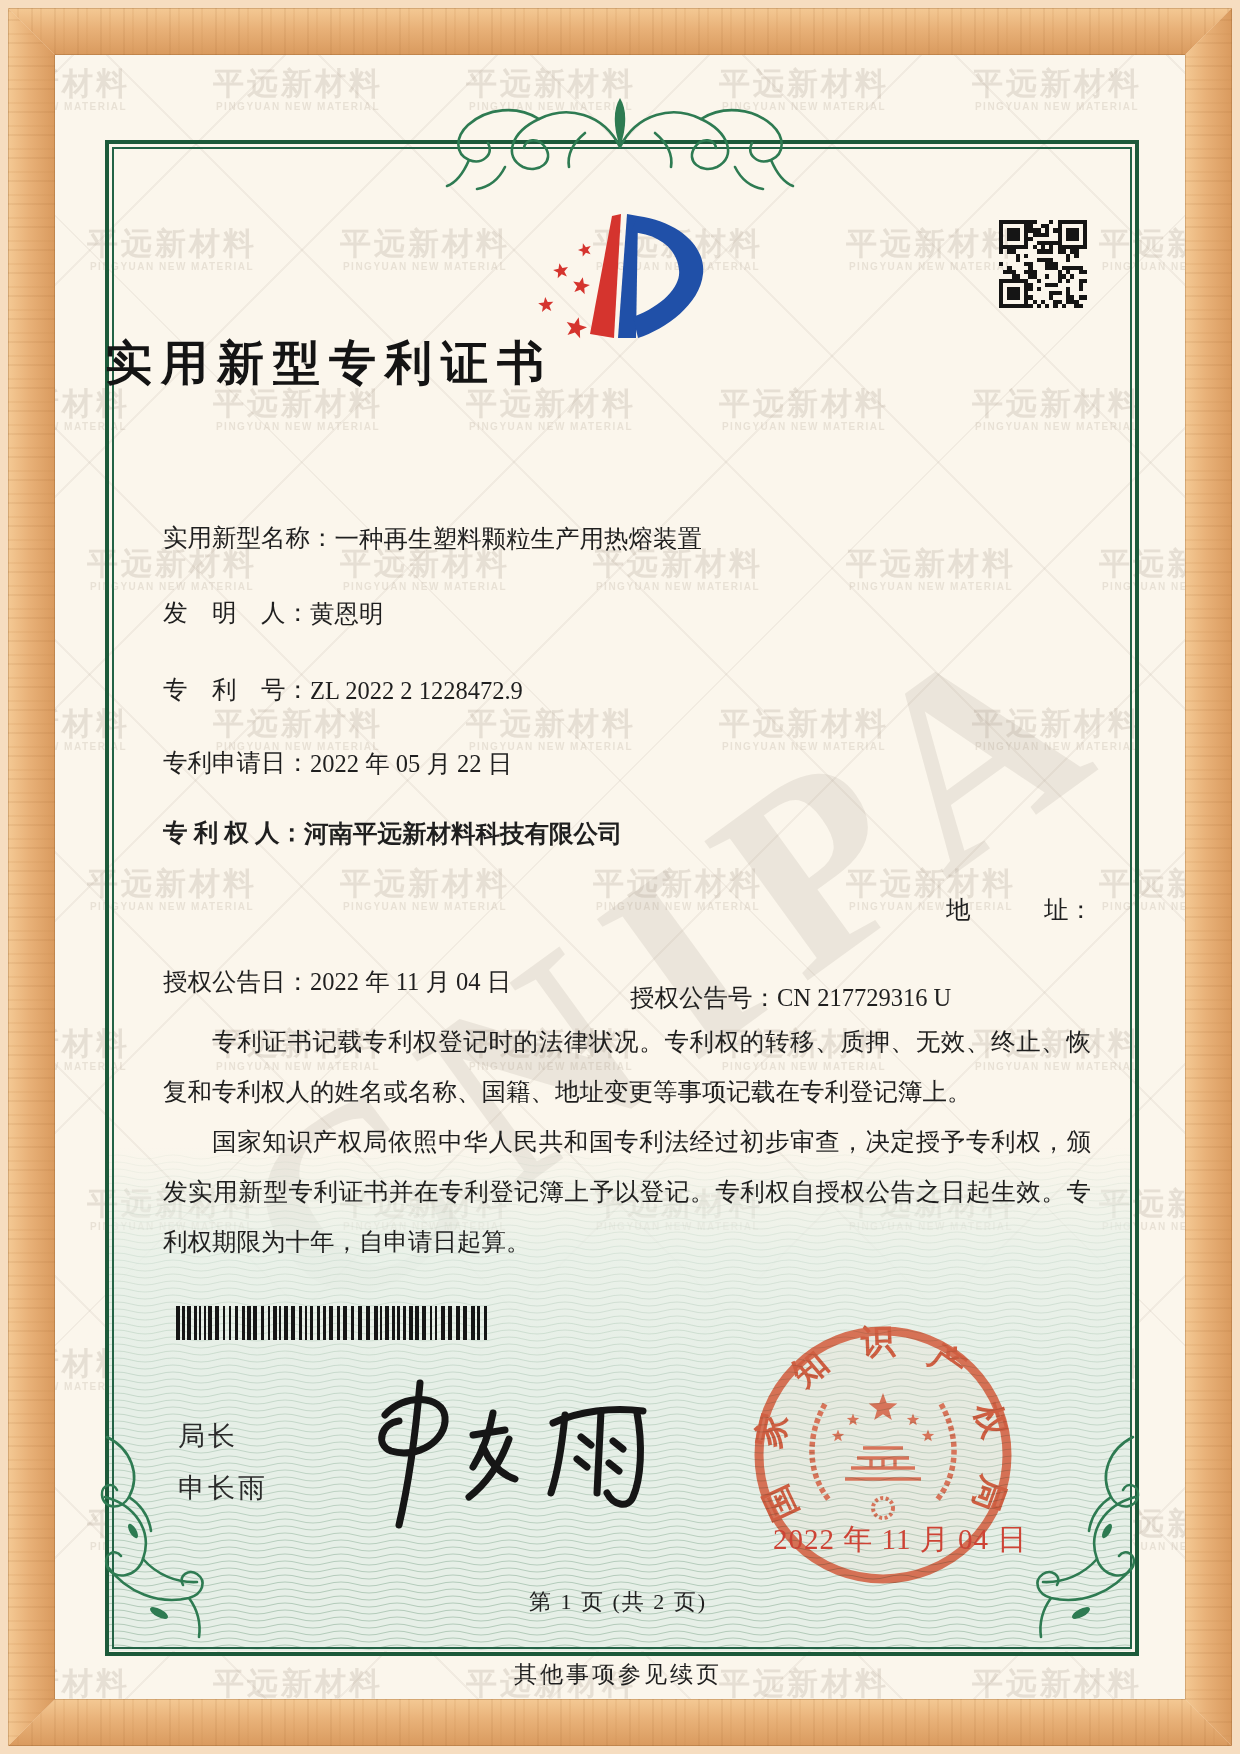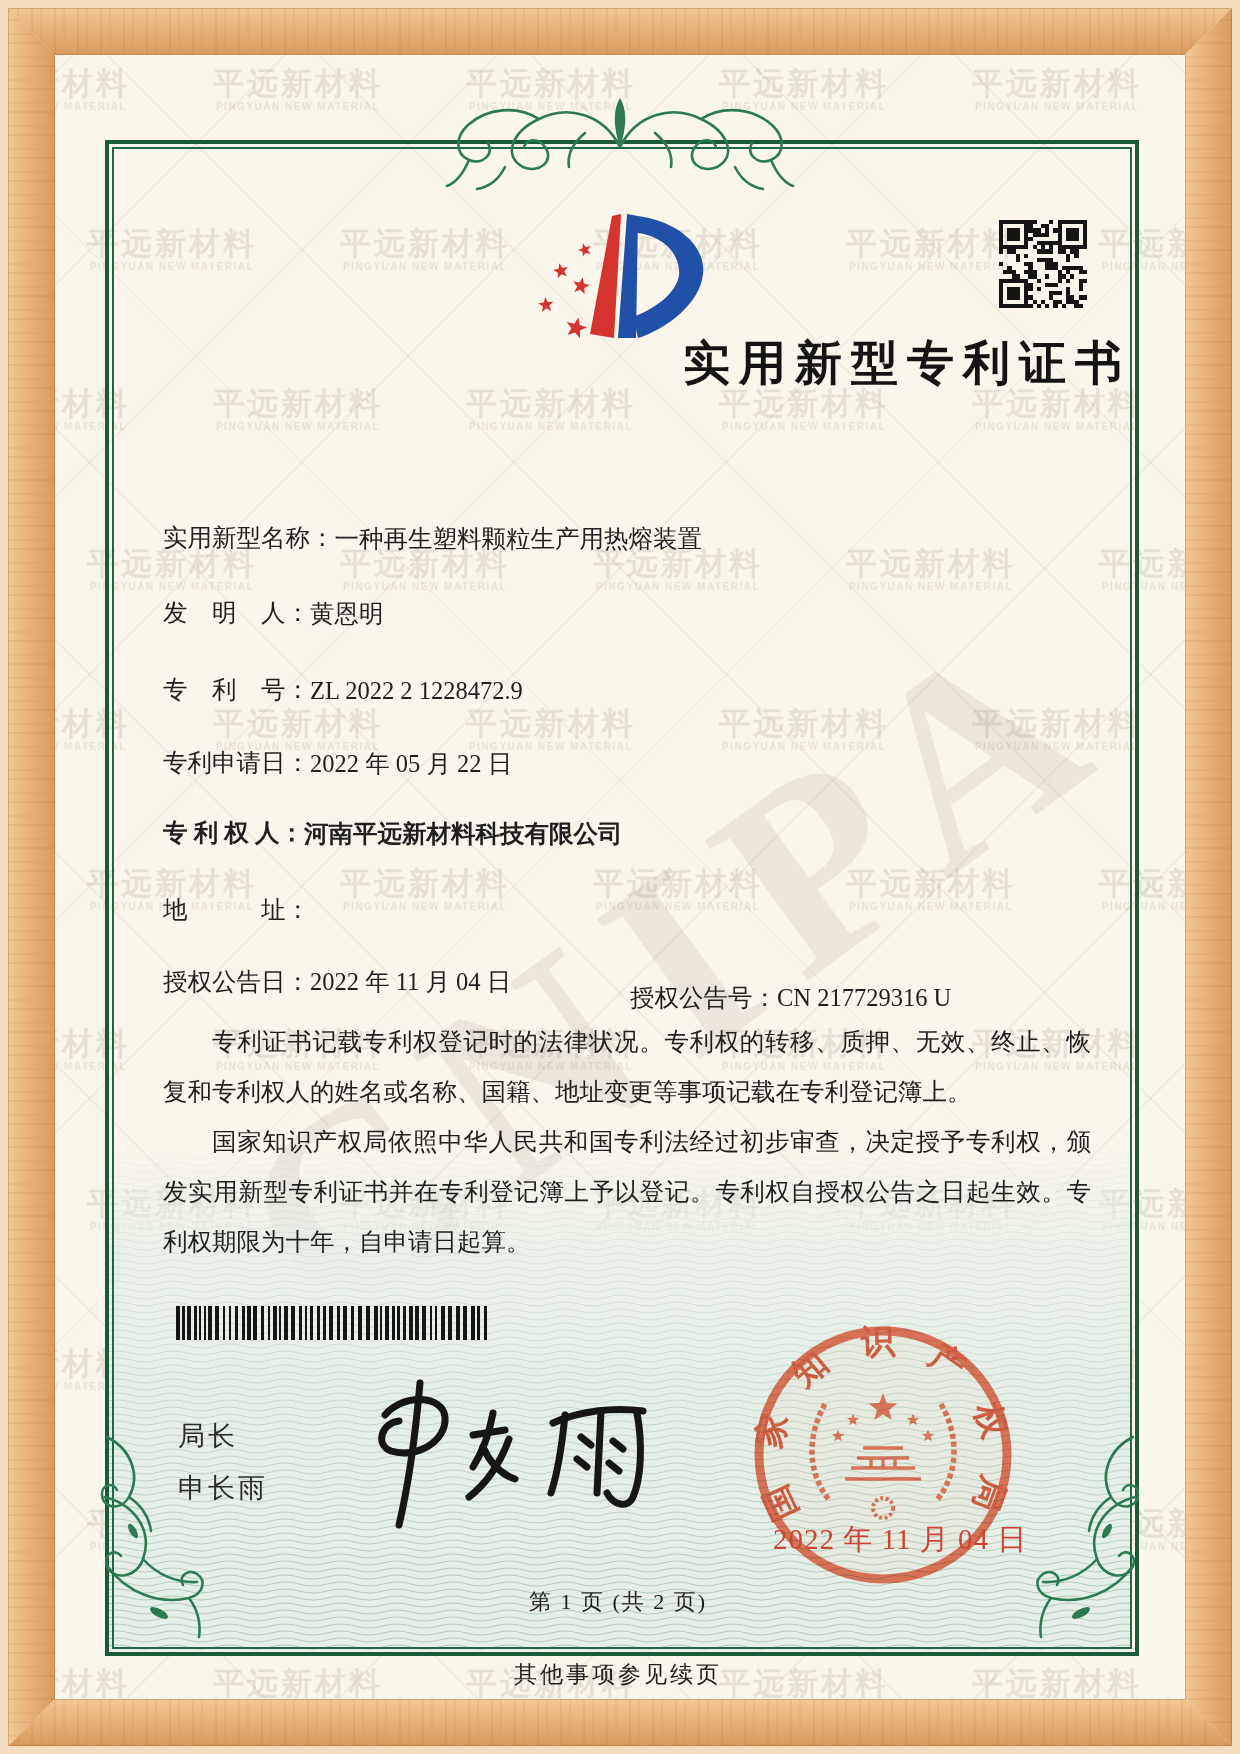--- a/index.html
+++ b/index.html
@@ -38,23 +38,23 @@
   #guilloche{position:absolute;left:54px;top:1092px;width:1022px;height:504px;
     background:linear-gradient(180deg, rgba(233,241,234,0) 0px, rgba(231,240,232,.85) 110px, #e6efe7 230px);}
   #guilloche svg{position:absolute;inset:0;}
   
   #green-border{position:absolute;left:50px;top:85px;width:1026px;height:1508px;border:4px solid #1c5a3a;}
   #green-border .inner{position:absolute;inset:3px;border:2px solid #236346;}
   .ornament{position:absolute;pointer-events:none;}
   
   .abs{position:absolute;}
   #cert-number{left:110px;top:133px;font-size:23px;letter-spacing:4px;}
-  #title{left:50px;top:277px;width:1026px;text-align:right;font-size:47px;font-weight:600;letter-spacing:9px;color:#141414;}
+  #title{left:50px;top:277px;width:1026px;text-align:left;font-size:47px;font-weight:600;letter-spacing:9px;color:#141414;}
   #fields{left:108px;top:466px;width:930px;}
-  .frow{position:absolute;left:0;display:flex;font-size:24.5px;width:930px;}
+  .frow{position:absolute;left:0;display:flex;font-size:24.5px;width:930px;justify-content:flex-end;}
   .frow .lab{flex:0 0 auto;white-space:pre;}
   .frow .val{flex:1 1 auto;line-height:36px;}
   #grant-row{left:108px;top:910px;width:930px;font-size:24.5px;}
   #grant-row .g2{position:absolute;left:467px;top:16px;}
   #paras{left:108px;top:962px;width:928px;font-size:24.5px;line-height:50px;text-align:justify;}
   #paras p{margin:0;text-indent:2em;}
   #barcode{left:121px;top:1251px;width:318px;height:34px;display:flex;align-items:stretch;}
   #barcode .b{background:#151515;height:100%;}
   #barcode .g{height:100%;}
   .signer{font-family:"Liberation Sans","DejaVu Sans",sans-serif;font-size:27px;color:#2b2b2b;letter-spacing:3px;}

